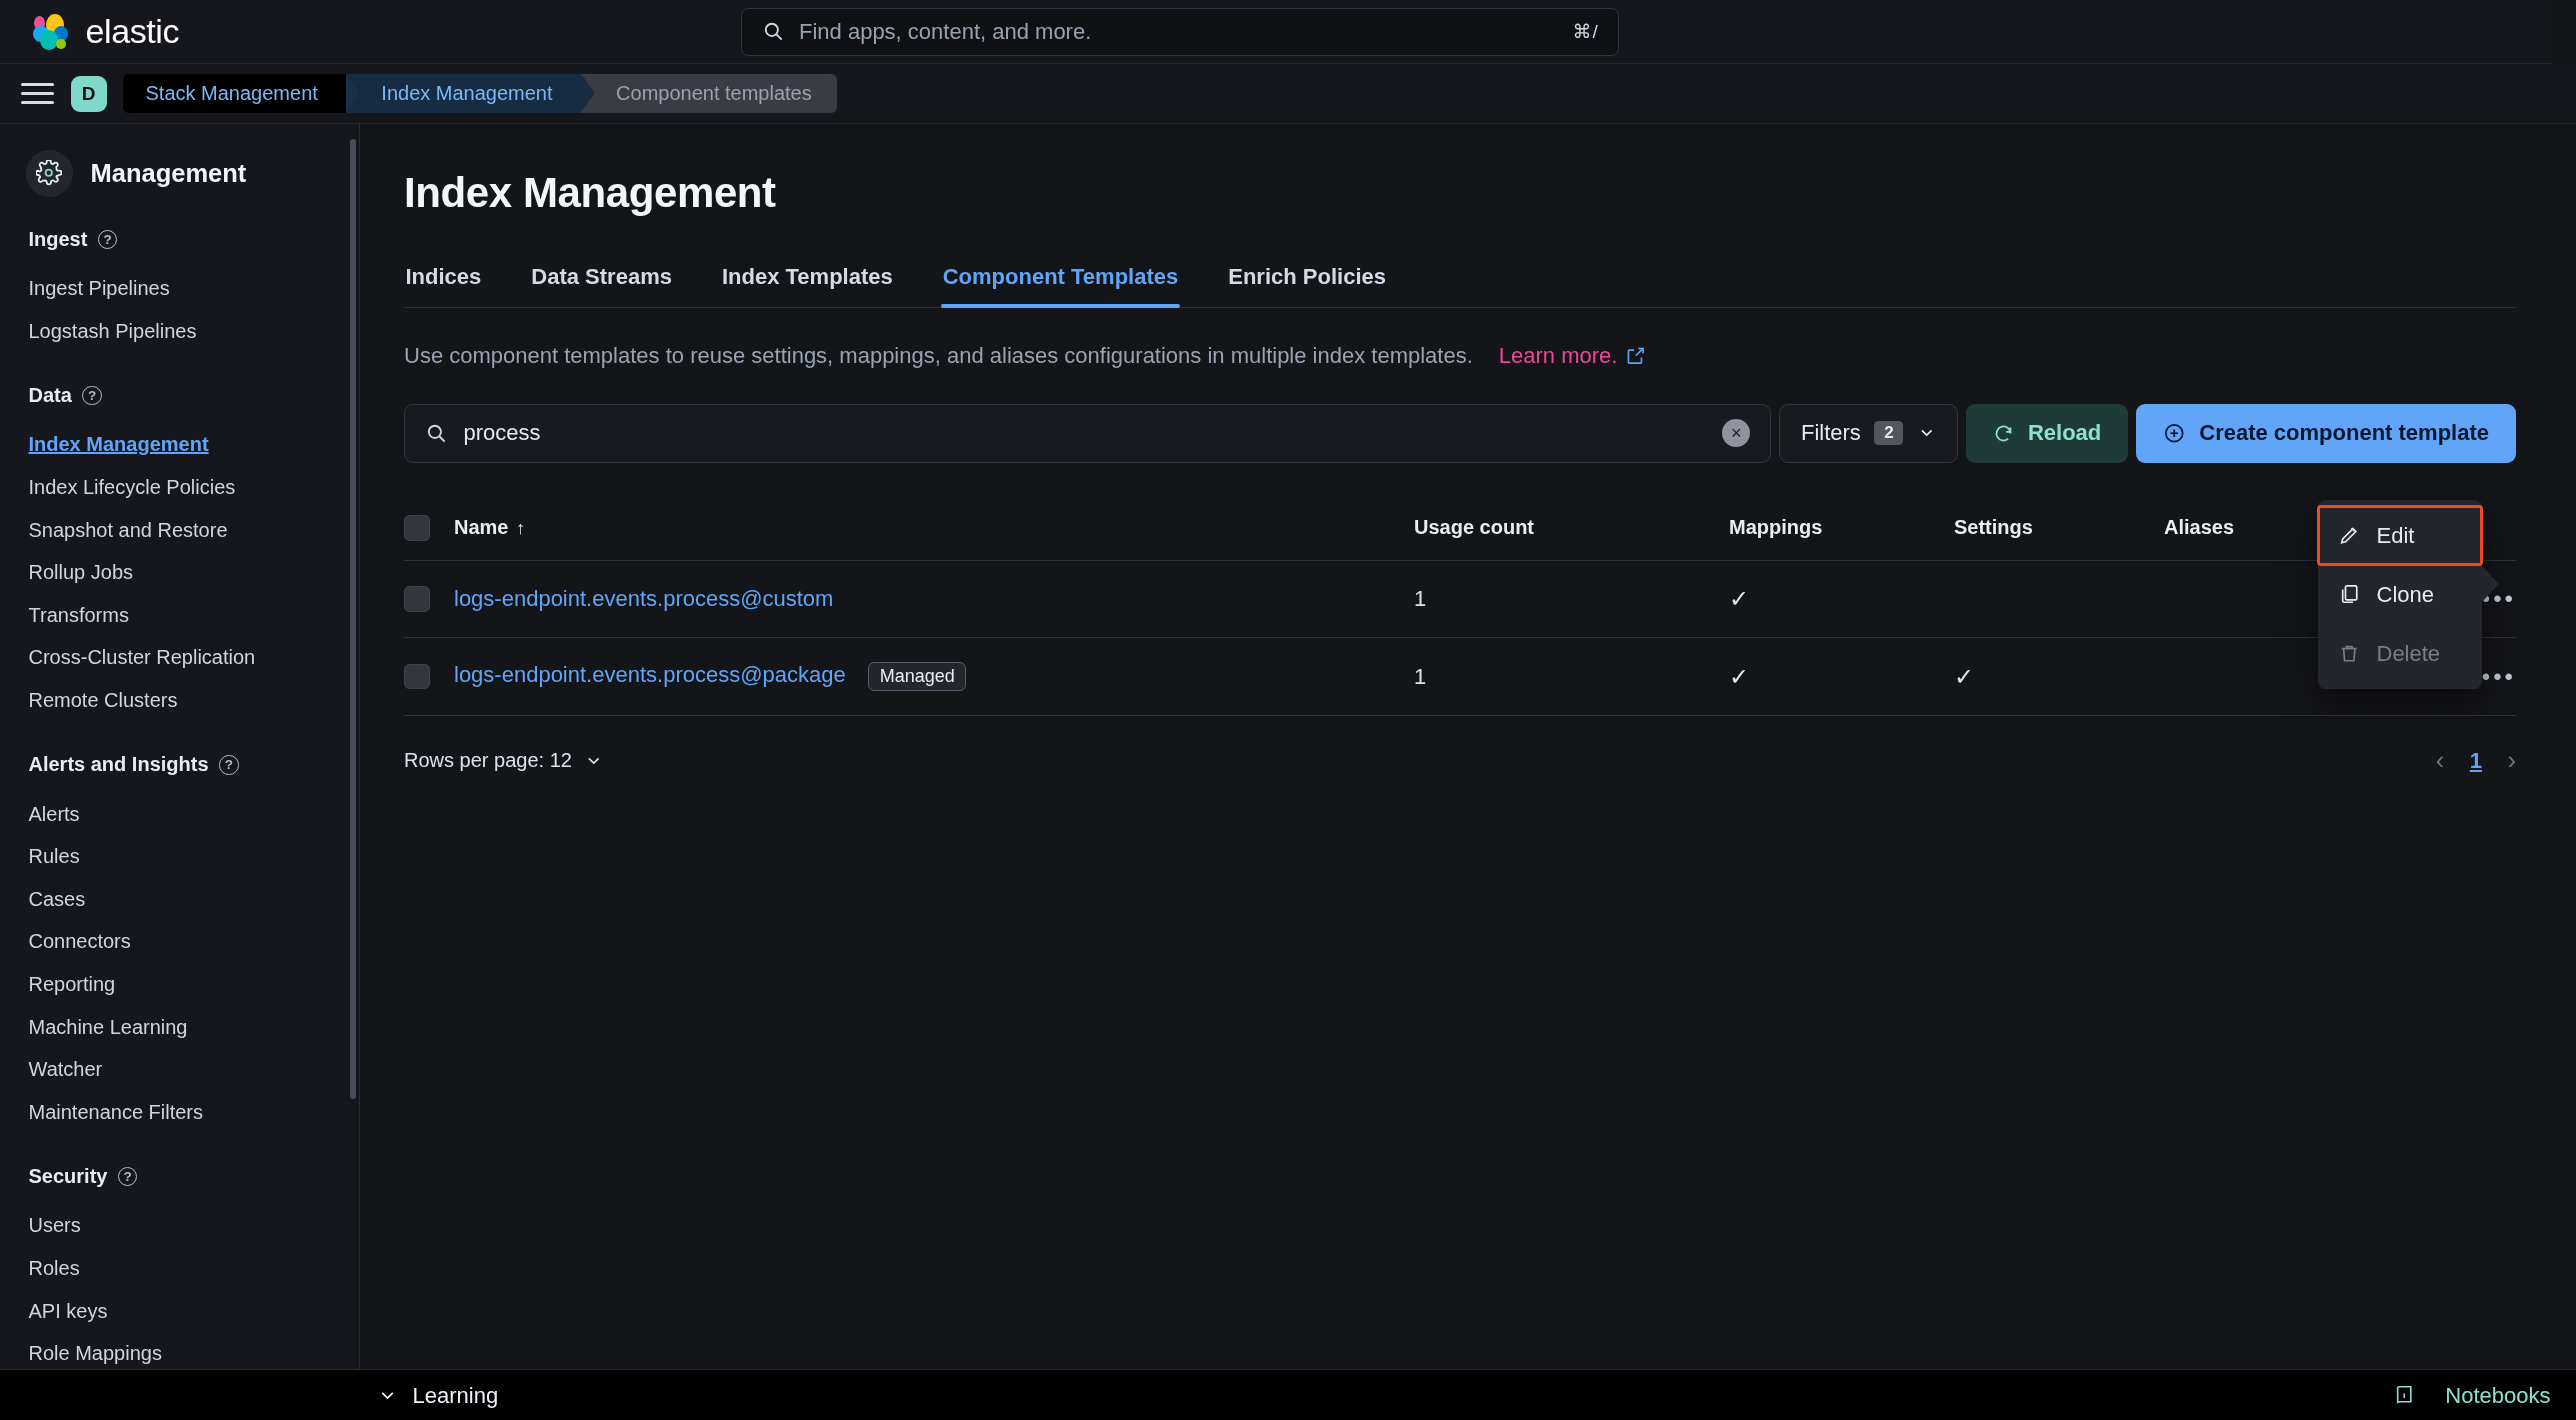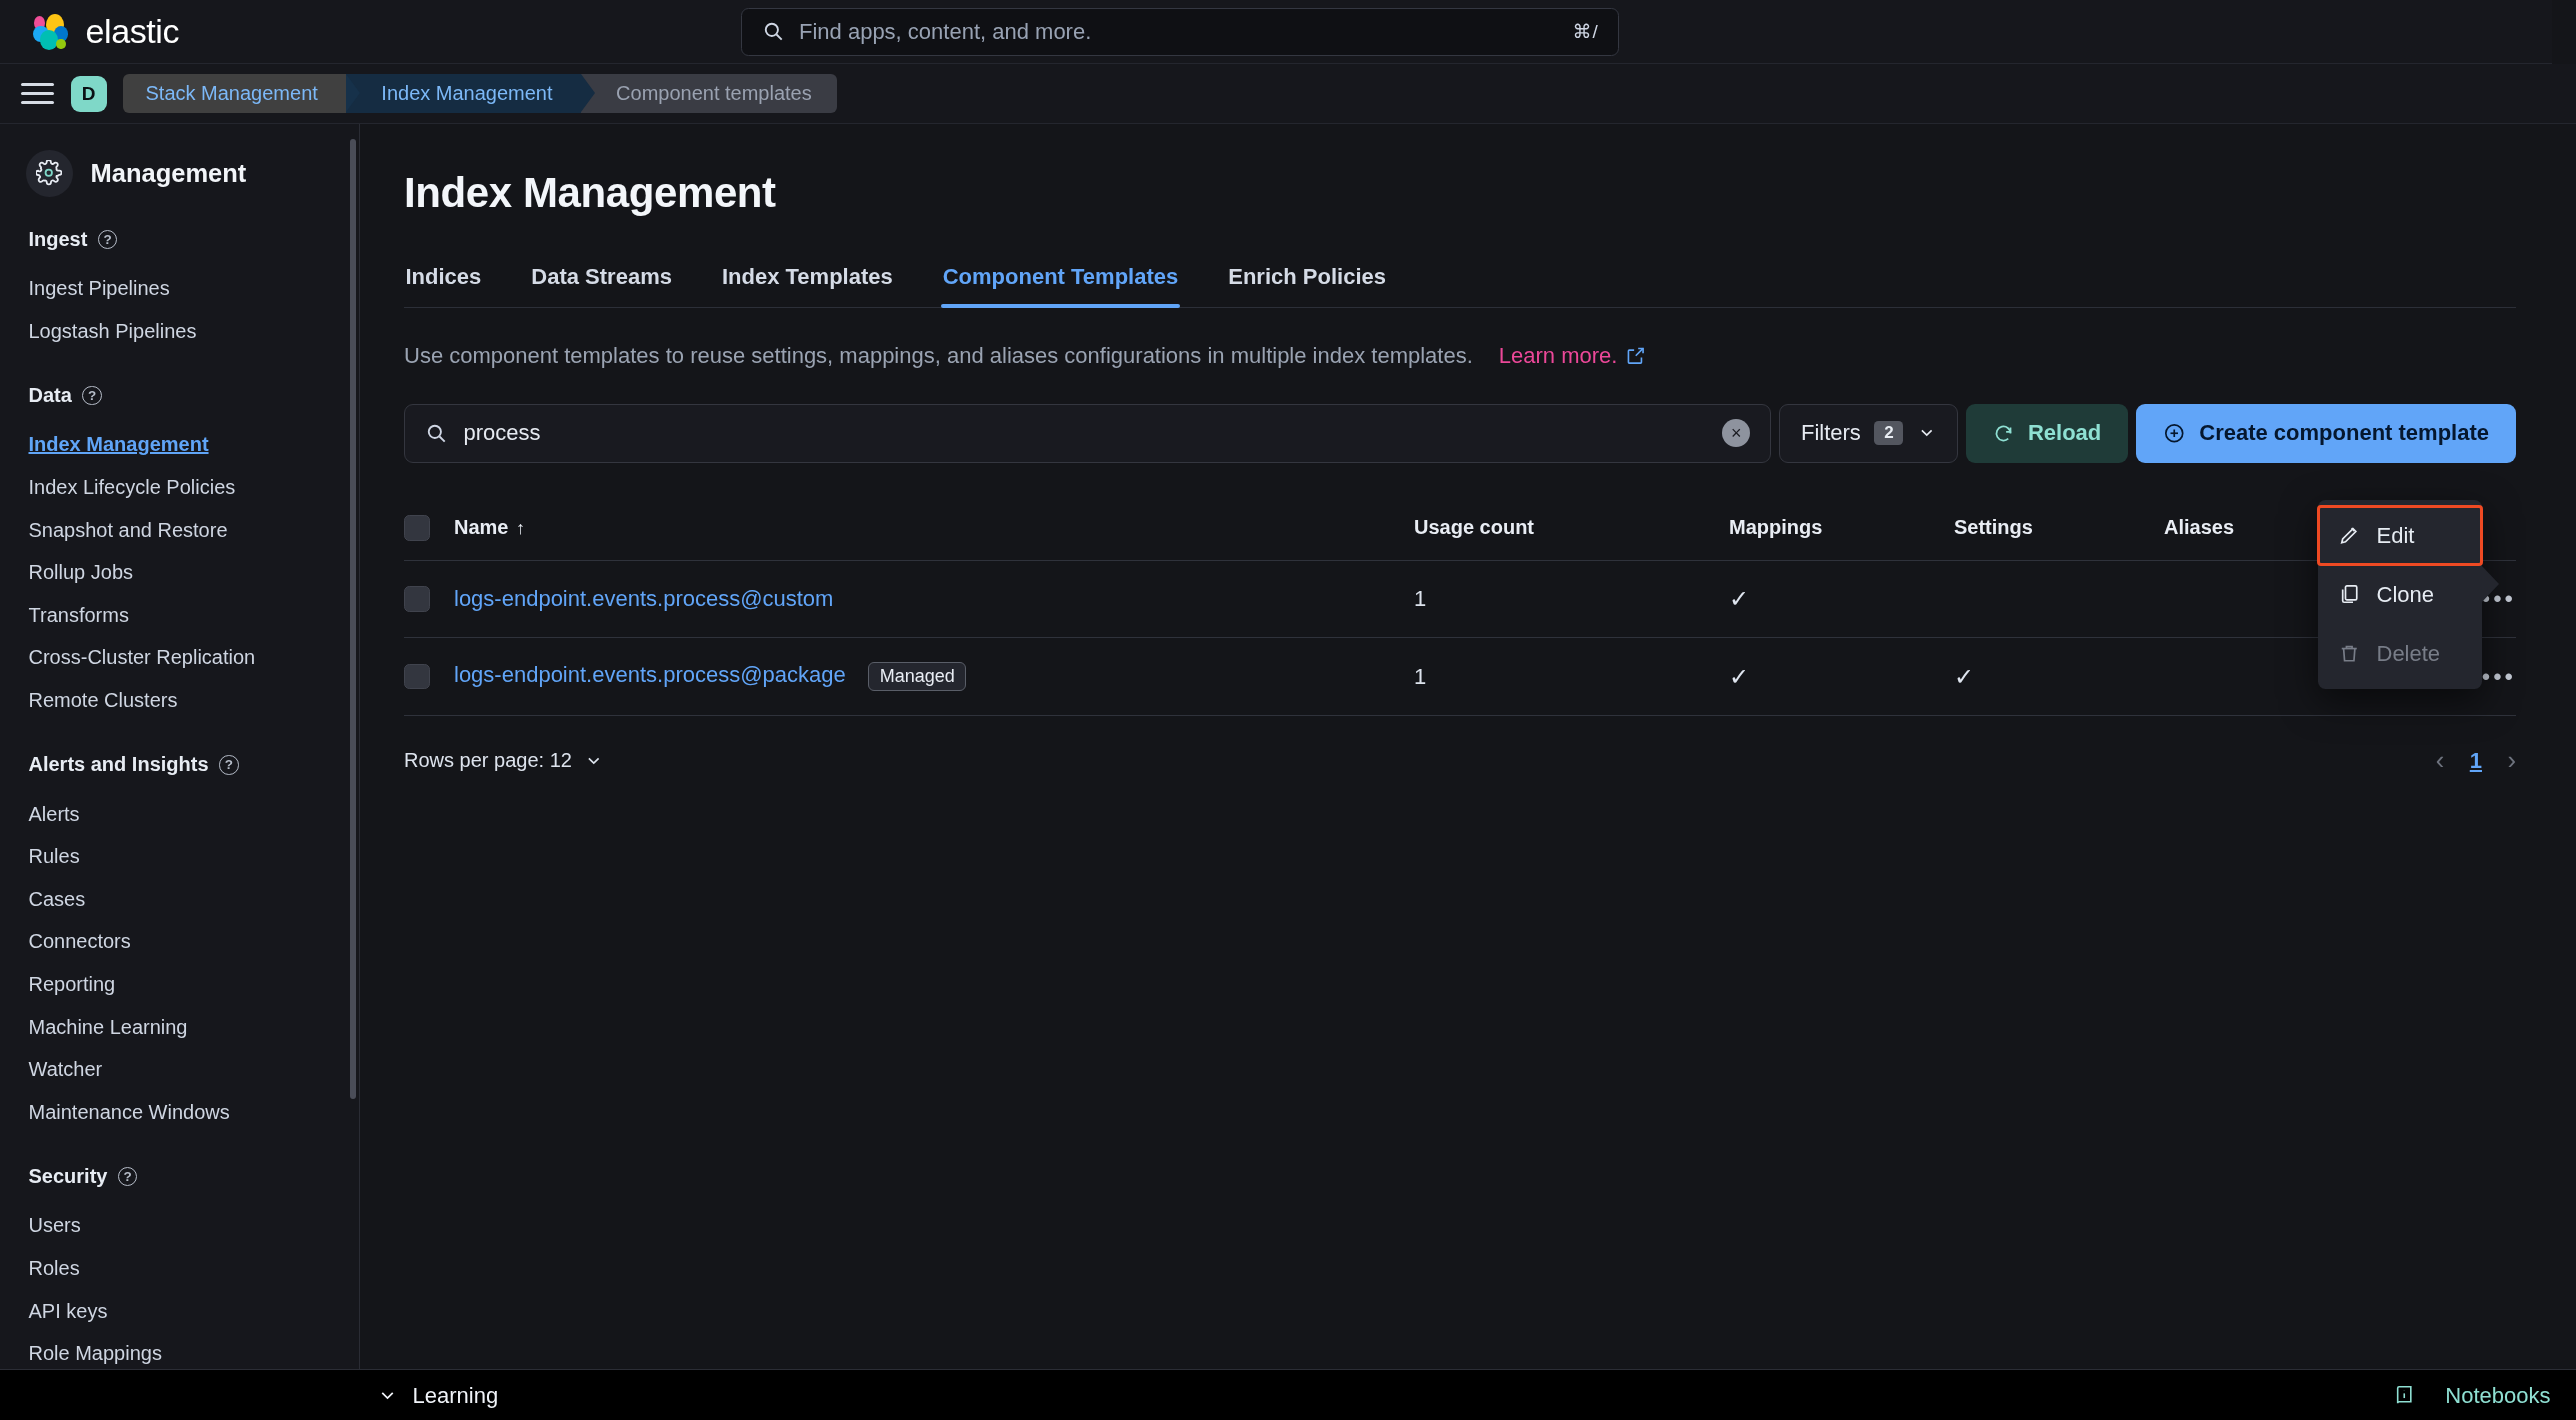--- a/index.html
+++ b/index.html
@@ -61,21 +61,21 @@
   .hamburger i { display: block; height: 3px; background: #d7dce5; border-radius: 1.5px; }
   .space-badge {
     width: 36px; height: 36px; border-radius: 9px; background: #7fd8c8; color: #0a1014;
     display: flex; align-items: center; justify-content: center; font-size: 19px; font-weight: 700;
   }
   .crumbs { display: flex; align-items: center; height: 39px; }
   .crumb {
     position: relative; height: 39px; display: flex; align-items: center;
     font-size: 20px; padding: 0 28.5px 0 22.5px; cursor: pointer;
   }
-  .crumb.c1 { background: #404040; color: #7cb8f7; border-radius: 6px 0 0 6px; padding-left: 22.5px; }
+  .crumb.c1 { background: #000000; color: #7cb8f7; border-radius: 6px 0 0 6px; padding-left: 22.5px; }
   .crumb.c2 { background: #152c42; color: #7cb8f7; padding-left: 35px; }
   .crumb.c3 { background: #3a3c44; color: #9aa2b1; border-radius: 0 6px 6px 0; padding-left: 35px; padding-right: 25.5px; cursor: default; }
   .crumb.c1::after, .crumb.c2::after {
     content: ""; position: absolute; right: -13.5px; top: 0; width: 0; height: 0;
     border-top: 19.5px solid transparent; border-bottom: 19.5px solid transparent; z-index: 2;
   }
   .crumb.c1::after { border-left: 14.3px solid #16314a; }
   .crumb.c2::after { border-left: 14.3px solid #152c42; }
 
   
@@ -285,21 +285,21 @@
       <span>Alerts and Insights</span>
       <span class="qmark">?</span>
     </div>
     <div class="side-item">Alerts</div>
     <div class="side-item">Rules</div>
     <div class="side-item">Cases</div>
     <div class="side-item">Connectors</div>
     <div class="side-item">Reporting</div>
     <div class="side-item">Machine Learning</div>
     <div class="side-item">Watcher</div>
-    <div class="side-item">Maintenance Windows</div>
+    <div class="side-item">Maintenance Filters</div>
     <div class="side-gap"></div>
 
     <div class="side-group-title">
       <span>Security</span>
       <span class="qmark">?</span>
     </div>
     <div class="side-item">Users</div>
     <div class="side-item">Roles</div>
     <div class="side-item">API keys</div>
     <div class="side-item">Role Mappings</div>

